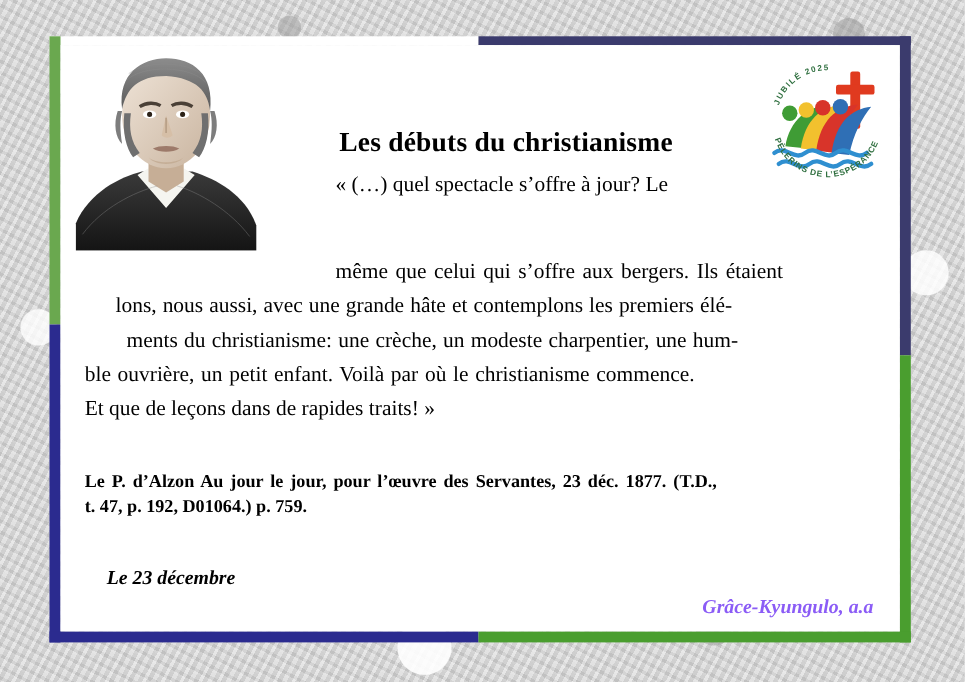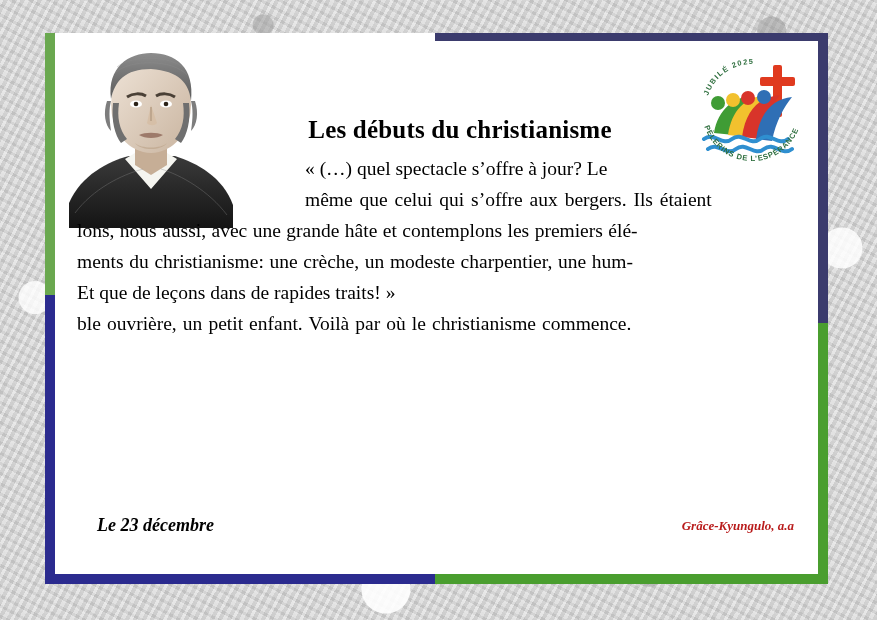--- a/index.html
+++ b/index.html
@@ -141,24 +141,24 @@
     line-height: 31px;
     color: #000;
     text-align: justify;
   }
   #body-text .ln {
     display: block;
     white-space: nowrap;
   }
   
   .ln.indent1 { padding-left: 228px; }
-  .ln.indent2 { padding-left: 228px; word-spacing: 2.0px;}
+  .ln.indent2 { padding-left: 228px; word-spacing: 2.0px; margin-top: 48px;}
   .ln.full1 { word-spacing: 3.0px; }
-  .ln.full2 { word-spacing: 0.6px; }
-  .ln.full3 { word-spacing: 0.8px; }
+  .ln.full2 { word-spacing: 0.6px; margin-left: 28px; }
+  .ln.full3 { word-spacing: 0.8px; margin-left: 38px; }
   .ln.full4 { word-spacing: 1.2px; }
   .ln.last  { word-spacing: 0px; }
 
   
   #reference {
     position: absolute;
     left: 22px;
     top: 386px;
     width: 700px;
     font-size: 16.5px;
@@ -176,25 +176,25 @@
     bottom: 38px;
     font-size: 18px;
     font-weight: bold;
     font-style: italic;
     color: #000;
     margin-left: 20px;
   }
   #footer-author {
     position: absolute;
     right: 24px;
-    bottom: 40px;
-    font-size: 13px;
+    bottom: 12px;
+    font-size: 18px;
     font-weight: bold;
     font-style: italic;
-    color: #b91c1c;
+    color: #8b5cf6;
   }
 </style>
 </head>
 <body>
 
 <div id="page">
 
   <div id="card">
 
     <div class="frame-top-left"></div>
@@ -303,23 +303,27 @@
         </svg>
       </div>
 
       <div id="title">Les débuts du christianisme</div>
 
       <div id="body-text">
         <span class="ln indent1">« (…) quel spectacle s’offre à jour? Le</span>
         <span class="ln indent2">même que celui qui s’offre aux bergers. Ils étaient</span>
         <span class="ln full2">lons, nous aussi, avec une grande hâte et contemplons les premiers élé-</span>
         <span class="ln full3">ments du christianisme: une crèche, un modeste charpentier, une hum-</span>
+        <span class="ln full4">ble ouvrière, un petit enfant. Voilà par où le christianisme commence.</span>
         <span class="ln last">Et que de leçons dans de rapides traits! »</span>
-        <span class="ln full4">ble ouvrière, un petit enfant. Voilà par où le christianisme commence.</span>
       </div>
 
+      <div id="reference">
+        <span class="rl r1">Le P. d’Alzon Au jour le jour, pour l’œuvre des Servantes, 23 déc. 1877. (T.D.,</span>
+        <span class="rl r2">t. 47, p. 192, D01064.) p. 759.</span>
+      </div>
 
       <div id="footer-date">Le 23 décembre</div>
       <div id="footer-author">Grâce-Kyungulo, a.a</div>
 
     </div>
   </div>
 </div>
 
 </body></html>

